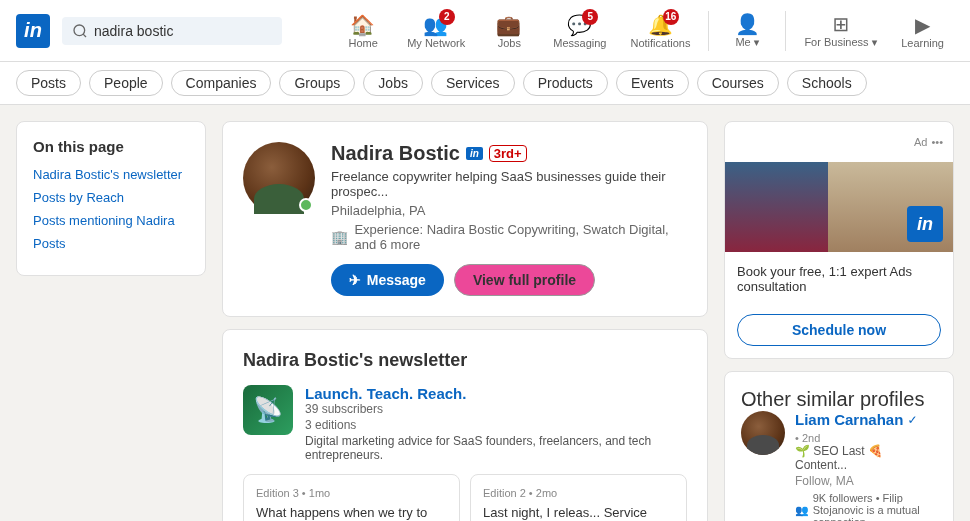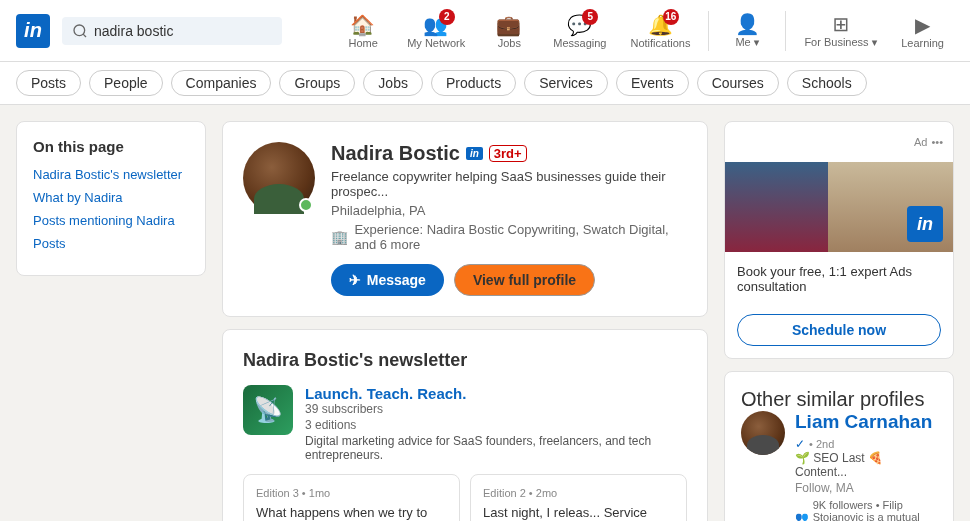--- a/index.html
+++ b/index.html
@@ -42,21 +42,21 @@
     .profile-info { flex: 1; }
     .profile-name-row { display: flex; align-items: center; gap: 6px; margin-bottom: 4px; }
     .profile-name { font-size: 20px; font-weight: 700; color: #333; }
     .linkedin-badge { background: #0a66c2; color: #fff; font-size: 10px; font-weight: 700; padding: 1px 4px; border-radius: 2px; font-style: italic; }
     .profile-degree { color: #666; font-size: 13px; border: 1px solid #cc0000; border-radius: 4px; padding: 0 4px; color: #cc0000; font-weight: 600; }
     .profile-headline { font-size: 13px; color: #444; margin-bottom: 4px; }
     .profile-location { font-size: 13px; color: #666; margin-bottom: 4px; }
     .profile-experience { font-size: 13px; color: #666; display: flex; align-items: center; gap: 4px; margin-bottom: 12px; }
     .profile-actions { display: flex; gap: 10px; }
     .btn-message { background: #0a66c2; color: #fff; border: none; border-radius: 20px; padding: 7px 18px; font-size: 14px; cursor: pointer; display: flex; align-items: center; gap: 6px; font-weight: 600; }
-    .btn-profile { background: #f97316; color: #333; border: 1px solid #999; border-radius: 20px; padding: 7px 18px; font-size: 14px; cursor: pointer; font-weight: 600; }
+    .btn-profile { background: #ec4899; color: #333; border: 1px solid #999; border-radius: 20px; padding: 7px 18px; font-size: 14px; cursor: pointer; font-weight: 600; }
 
     
     .newsletter-card { background: #fff; border: 1px solid #e0e0e0; border-radius: 8px; padding: 20px; }
     .newsletter-title { font-size: 18px; font-weight: 700; margin-bottom: 14px; color: #333; }
     .newsletter-item { display: flex; align-items: flex-start; gap: 12px; margin-bottom: 12px; }
     .newsletter-icon { width: 50px; height: 50px; background: linear-gradient(135deg, #1a6b3c, #2d9e5f); border-radius: 8px; display: flex; align-items: center; justify-content: center; flex-shrink: 0; }
     .newsletter-icon span { font-size: 24px; }
     .newsletter-info { flex: 1; }
     .newsletter-name { font-weight: 700; font-size: 15px; color: #0a66c2; cursor: pointer; }
     .newsletter-sub { font-size: 12px; color: #666; margin-bottom: 2px; }
@@ -83,21 +83,21 @@
     .ad-text { font-size: 13px; color: #333; margin-bottom: 20px; font-weight: 400; }
     .btn-schedule { display: block; background: #fff; color: #0a66c2; border: 1px solid #0a66c2; border-radius: 20px; padding: 7px 0; font-size: 14px; cursor: pointer; font-weight: 600; text-align: center; width: 100%; }
 
     .similar-profiles-card { background: #fff; border: 1px solid #e0e0e0; border-radius: 8px; padding: 16px; }
     .similar-title { font-size: 20px; font-weight: 400; color: #333; }
     .similar-person { display: flex; align-items: flex-start; gap: 10px; margin-bottom: 14px; }
     .similar-avatar { width: 44px; height: 44px; border-radius: 50%; background: radial-gradient(circle at 40% 35%, #8B5E3C 0%, #5C3317 60%, #2d1b0e 100%); flex-shrink: 0; position: relative; overflow: hidden; }
     .similar-avatar::after { content: ''; position: absolute; bottom: 0; left: 50%; transform: translateX(-50%); width: 32px; height: 20px; background: #4a4a4a; border-radius: 50% 50% 0 0; }
     .similar-info { flex: 1; }
     .similar-name-row { display: flex; align-items: center; gap: 4px; flex-wrap: wrap; }
-    .similar-name { font-weight: 700; font-size: 19px; color: #0a66c2; cursor: pointer; }
+    .similar-name { font-weight: 700; font-size: 15px; color: #0a66c2; cursor: pointer; }
     .similar-verified { color: #0a66c2; font-size: 12px; }
     .similar-degree { font-size: 11px; color: #888; }
     .similar-role { font-size: 12px; color: #555; margin-bottom: 2px; }
     .similar-location { font-size: 12px; color: #888; margin-bottom: 4px; }
     .similar-connection { font-size: 11px; color: #666; display: flex; align-items: center; gap: 4px; margin-bottom: 8px; }
     .btn-follow { background: #fff; color: #0a66c2; border: 1px solid #0a66c2; border-radius: 20px; padding: 5px 18px; font-size: 13px; cursor: pointer; font-weight: 600; }
 
     
     .search-icon-svg { width: 16px; height: 16px; color: #666; }
 
@@ -166,34 +166,34 @@
     </nav>
   </div>
 </header>
 
 <div class="filter-bar">
   <button class="filter-chip">Posts</button>
   <button class="filter-chip">People</button>
   <button class="filter-chip">Companies</button>
   <button class="filter-chip">Groups</button>
   <button class="filter-chip">Jobs</button>
+  <button class="filter-chip">Services</button>
   <button class="filter-chip">Products</button>
-  <button class="filter-chip">Services</button>
   <button class="filter-chip">Events</button>
   <button class="filter-chip">Courses</button>
   <button class="filter-chip">Schools</button>
 </div>
 
 <div class="main-content">
 
   <aside class="left-sidebar">
     <div class="sidebar-card">
       <div class="sidebar-title">On this page</div>
       <a class="sidebar-link">Nadira Bostic's newsletter</a>
-      <a class="sidebar-link">What by Nadira</a>
+      <a class="sidebar-link">Posts by Reach</a>
       <a class="sidebar-link">Posts mentioning Nadira</a>
       <a class="sidebar-link">Posts</a>
     </div>
   </aside>
 
   <main class="center-content">
 
     <div class="profile-card">
       <div class="avatar-wrap">
         <div class="avatar-img"></div>

